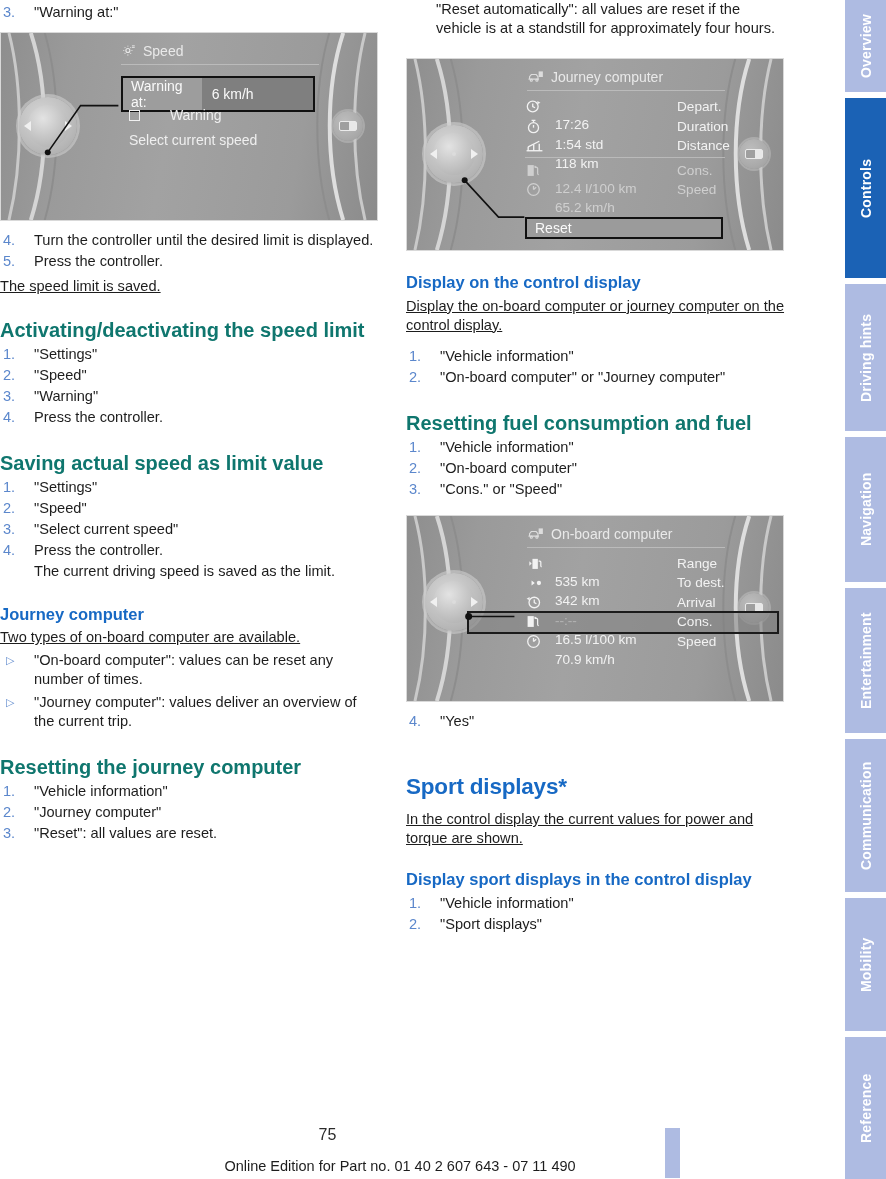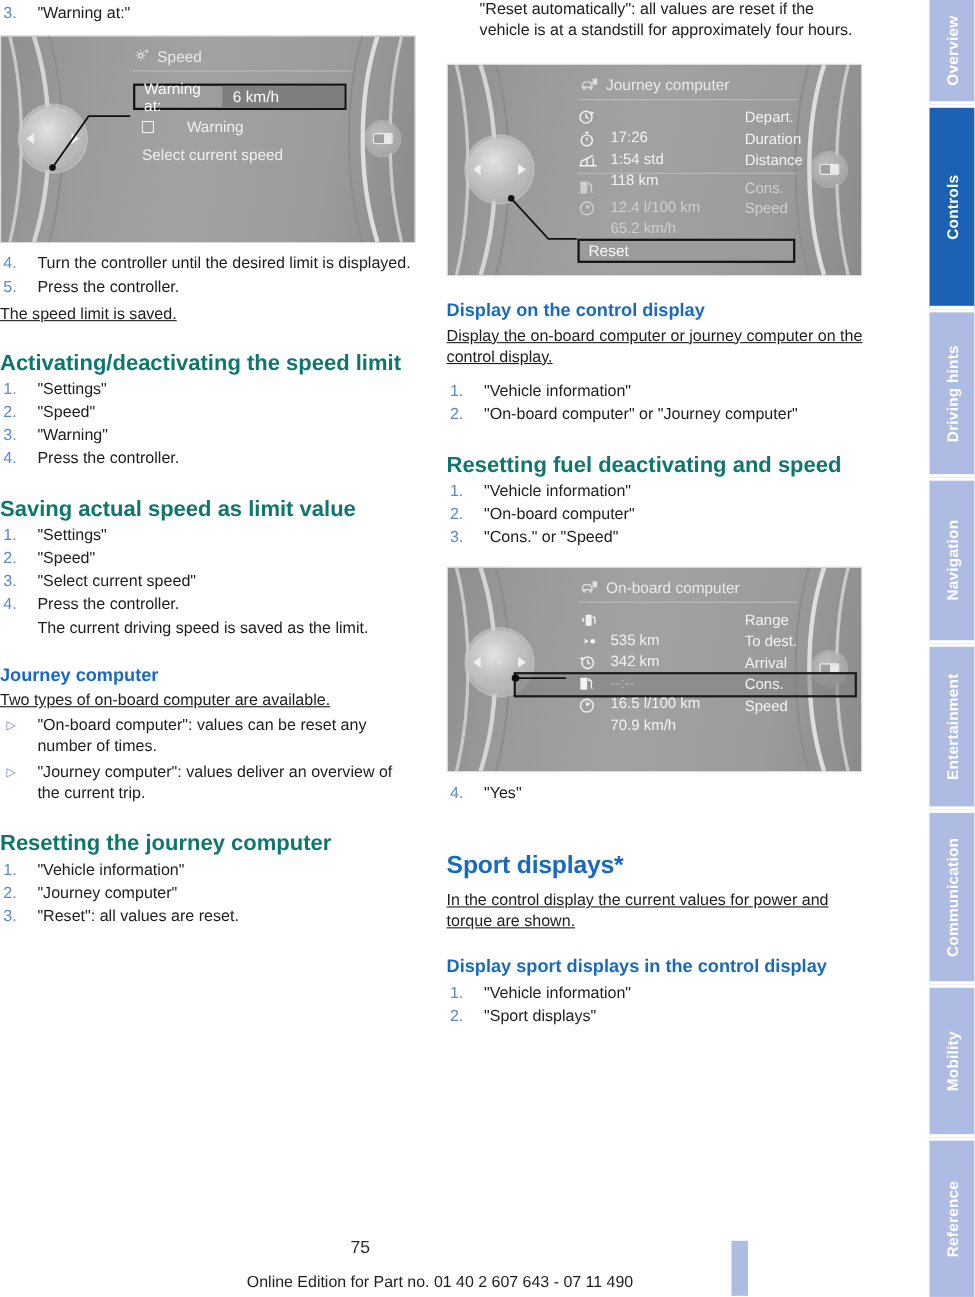--- a/index.html
+++ b/index.html
@@ -233,21 +233,21 @@
             <svg width="15" height="15" viewBox="0 0 24 24" fill="none" stroke="#e9e9e9" stroke-width="1.8">
               <circle cx="11" cy="12" r="3.2"></circle>
               <path d="M11 4.2v1.4M11 18.4v1.4M3.8 12h1.4M16.8 12h1.4M5.9 6.9l1 1M16.1 17.1l-1-1M5.9 17.1l1-1M16.1 6.9l-1 1"></path>
               <path d="M17.5 4.5h4.5M17.5 7h4.5" stroke-width="1.4"></path>
             </svg>
           </span>
           <span>Speed</span>
         </div>
         <div class="rule"></div>
 
-        <div class="field" style="left:58px; right:4px; top:33px; height:24px;">
+        <div class="field" style="left:58px; right:4px; top:33px; height:36px;">
           <span class="fl">Warning at:</span>
           <span class="fv">6 km/h</span>
         </div>
 
         <div style="position:absolute; left:66px; top:64px; color:#efefef; font-size:14px;">
           <span class="chk"></span>
           <span style="margin-left:26px">Warning</span>
         </div>
 
         <div style="position:absolute; left:66px; top:89px; color:#efefef; font-size:14px;">
@@ -442,21 +442,21 @@
     <div class="gap22"></div>
     <h2 class="h2">Display on the control display</h2>
     <p class="body">Display the on-board computer or journey computer on the control display.</p>
     <div class="gap8"></div>
     <ol class="steps">
       <li><span class="num">1.</span><span>"Vehicle information"</span></li>
       <li><span class="num">2.</span><span>"On-board computer" or "Journey computer"</span></li>
     </ol>
 
     <div class="gap22"></div>
-    <h3 class="h3">Resetting fuel deactivating and speed</h3>
+    <h3 class="h3">Resetting fuel consumption and fuel</h3>
     <ol class="steps">
       <li><span class="num">1.</span><span>"Vehicle information"</span></li>
       <li><span class="num">2.</span><span>"On-board computer"</span></li>
       <li><span class="num">3.</span><span>"Cons." or "Speed"</span></li>
     </ol>
 
     <div class="gap14"></div>
 
     <div class="idrive short">
       <div class="arcs">

